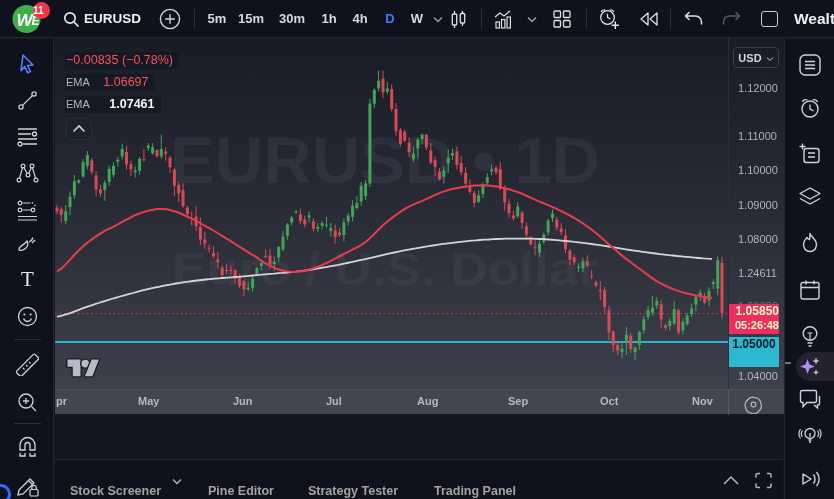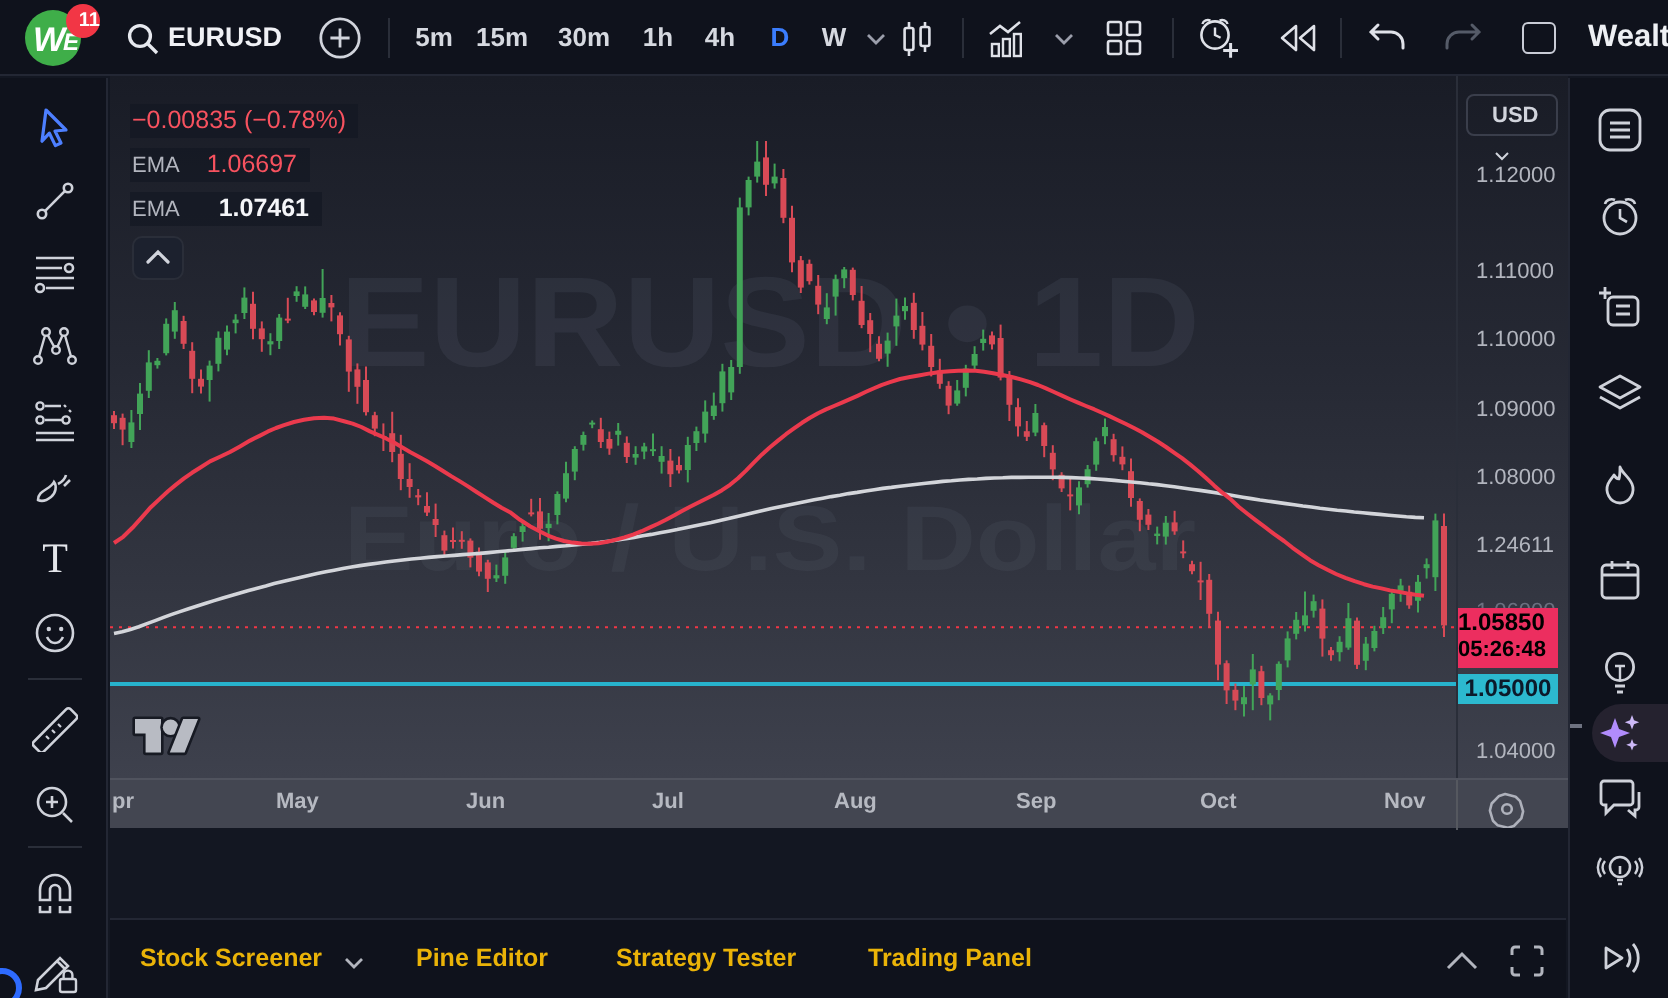--- a/index.html
+++ b/index.html
@@ -31,21 +31,21 @@
 
 #taxis { position:absolute; left:55px; top:389px; width:729px; height:25px; background:#45485177;
   background:#434651; border-top:1px solid #50535e; }
 .ml { position:absolute; top:5px; color:#b6b9c1; font-size:11px; font-weight:bold; }
 
 #rrow { position:absolute; left:55px; top:414px; width:729px; height:45px; background:#131722; }
 .rb { position:absolute; top:14px; color:#d1d4dc; font-size:12.5px; font-weight:bold; }
 
 #bbar { position:absolute; left:55px; top:459px; width:728px; height:40px; background:#0f121c;
   border-top:1px solid #232734; z-index:5; }
-.bt { position:absolute; top:12px; color:#eab308; font-size:12.5px; font-weight:bold; }
+.bt { position:absolute; top:24px; color:#a3a3a3; font-size:12.5px; font-weight:bold; }
 </style></head>
 <body>
 <div id="app">
 
 <div id="pane">
   <svg width="673" height="351" style="position:absolute;left:0;top:0">
     <text x="330" y="145" text-anchor="middle" font-family="Liberation Sans, sans-serif" font-size="64" font-weight="bold" fill="#aab4c6" fill-opacity="0.078" textLength="430" lengthAdjust="spacingAndGlyphs">EURUSD • 1D</text>
     <text x="330" y="247" text-anchor="middle" font-family="Liberation Sans, sans-serif" font-size="46" font-weight="bold" fill="#aab4c6" fill-opacity="0.068" textLength="426" lengthAdjust="spacingAndGlyphs">Euro / U.S. Dollar</text>
     <line x1="0" y1="275.6" x2="673" y2="275.6" stroke="#f23645" stroke-width="1" stroke-dasharray="1.5,3"></line>
     <line x1="0" y1="304" x2="673" y2="304" stroke="#27b3cd" stroke-width="2"></line>
@@ -373,35 +373,35 @@
   <div class="lgrow" style="top:36px"><span style="font-size:11px">EMA</span> <span style="color:#f7525f; margin-left:10px">1.06697</span></div>
   <div class="lgrow" style="top:58px"><span style="font-size:11px">EMA</span> <span style="color:#f5f6f9; margin-left:16px; font-weight:bold">1.07461</span></div>
   <div class="abs" style="left:11px;top:80px;width:26px;height:22px;background:#1c212e;border:1px solid #2a2e39;border-radius:5px">
     <svg width="24" height="20" viewBox="0 0 24 20">
           <path d="M7 12 l5 -5 5 5" stroke="#d1d4dc" stroke-width="1.6" fill="none" stroke-linecap="round"></path>
         </svg>
   </div>
 </div>
 
 <div id="paxis">
-  <div class="abs" style="left:4px;top:9px;width:46px;height:21px;border:1px solid #3a3e4b;border-radius:4px;color:#d1d4dc;font-size:11px;font-weight:bold;line-height:20px;text-align:left;padding-left:12px">USD <svg width="8" height="6" style="margin-left:1px">
+  <div class="abs" style="left:4px;top:9px;width:46px;height:21px;border:1px solid #3a3e4b;border-radius:4px;color:#d1d4dc;font-size:11px;font-weight:bold;line-height:20px;text-align:center;padding-left:0">USD <svg width="8" height="6" style="margin-left:1px">
           <path d="M1 1.5 l3 3 3-3" stroke="#d1d4dc" fill="none"></path>
         </svg></div>
   <div class="pl" style="top:44px">1.12000</div>
   <div class="pl" style="top:92px">1.11000</div>
   <div class="pl" style="top:126px">1.10000</div>
   <div class="pl" style="top:161px">1.09000</div>
   <div class="pl" style="top:195px">1.08000</div>
   <div class="pl" style="top:229px">1.24611</div>
   <div class="pl" style="top:262px;color:#6c7080">1.06000</div>
-  <div class="abs" style="left:0;top:266px;width:50px;height:30px;background:#ec2e5f;color:#000000;text-align:left">
+  <div class="abs" style="left:0;top:266px;width:50px;height:30px;background:#ec2e5f;color:#fef9c3;text-align:right">
      <div style="font-size:12px;font-weight:bold;line-height:15px">1.05850</div>
      <div style="font-size:11px;font-weight:bold;line-height:13px">05:26:48</div>
   </div>
-  <div class="abs" style="left:0;top:299px;width:50px;height:15px;background:#2cb9cf;color:#0c1a2a;text-align:center;font-size:12px;font-weight:bold;line-height:15px">1.05000</div>
+  <div class="abs" style="left:0;top:299px;width:50px;height:30px;background:#2cb9cf;color:#0c1a2a;text-align:center;font-size:12px;font-weight:bold;line-height:15px">1.05000</div>
   <div class="pl" style="top:332px">1.04000</div>
 </div>
 
 <div id="taxis">
   <div class="ml" style="left:1px">pr</div>
   <div class="ml" style="left:83px">May</div>
   <div class="ml" style="left:178px">Jun</div>
   <div class="ml" style="left:271px">Jul</div>
   <div class="ml" style="left:362px">Aug</div>
   <div class="ml" style="left:453px">Sep</div>
@@ -432,21 +432,21 @@
 </div>
 
 <div id="topbar">
 
   <svg class="abs" style="left:12px;top:5px" width="40" height="30" viewBox="0 0 40 30">
     <circle cx="14.5" cy="14" r="14" fill="#3fae49"></circle>
     <text x="4.5" y="20.5" font-family="Liberation Sans, sans-serif" font-size="17" font-weight="bold" font-style="italic" fill="#ffffff">W</text>
     <text x="19.5" y="20" font-family="Liberation Sans, sans-serif" font-size="12" font-weight="bold" font-style="italic" fill="#ffffff">E</text>
   </svg>
   <circle class="abs"></circle>
-  <div class="abs" style="left:33px;top:2px;width:17px;height:17px;border-radius:9px;background:#f23645;color:#fff;font-size:10px;font-weight:bold;text-align:right;line-height:17px">11</div>
+  <div class="abs" style="left:33px;top:2px;width:17px;height:17px;border-radius:9px;background:#f23645;color:#fff;font-size:10px;font-weight:bold;text-align:left;line-height:17px">11</div>
 
   <svg class="abs" style="left:63px;top:11px" width="17" height="17" viewBox="0 0 17 17">
     <circle cx="7" cy="7" r="5.2" fill="none" stroke="#e6e8ee" stroke-width="1.7"></circle>
     <path d="M11 11 l4.5 4.5" stroke="#e6e8ee" stroke-width="1.7"></path>
   </svg>
   <div class="abs" style="left:84px;top:0;height:38px;line-height:38px;color:#f0f1f5;font-size:13.5px;font-weight:bold">EURUSD</div>
 
   <svg class="abs" style="left:159px;top:8px" width="22" height="22" viewBox="0 0 22 22">
     <circle cx="11" cy="11" r="9.6" fill="none" stroke="#d1d4dc" stroke-width="1.4"></circle>
     <path d="M11 6.2 v9.6 M6.2 11 h9.6" stroke="#d1d4dc" stroke-width="1.4"></path>

